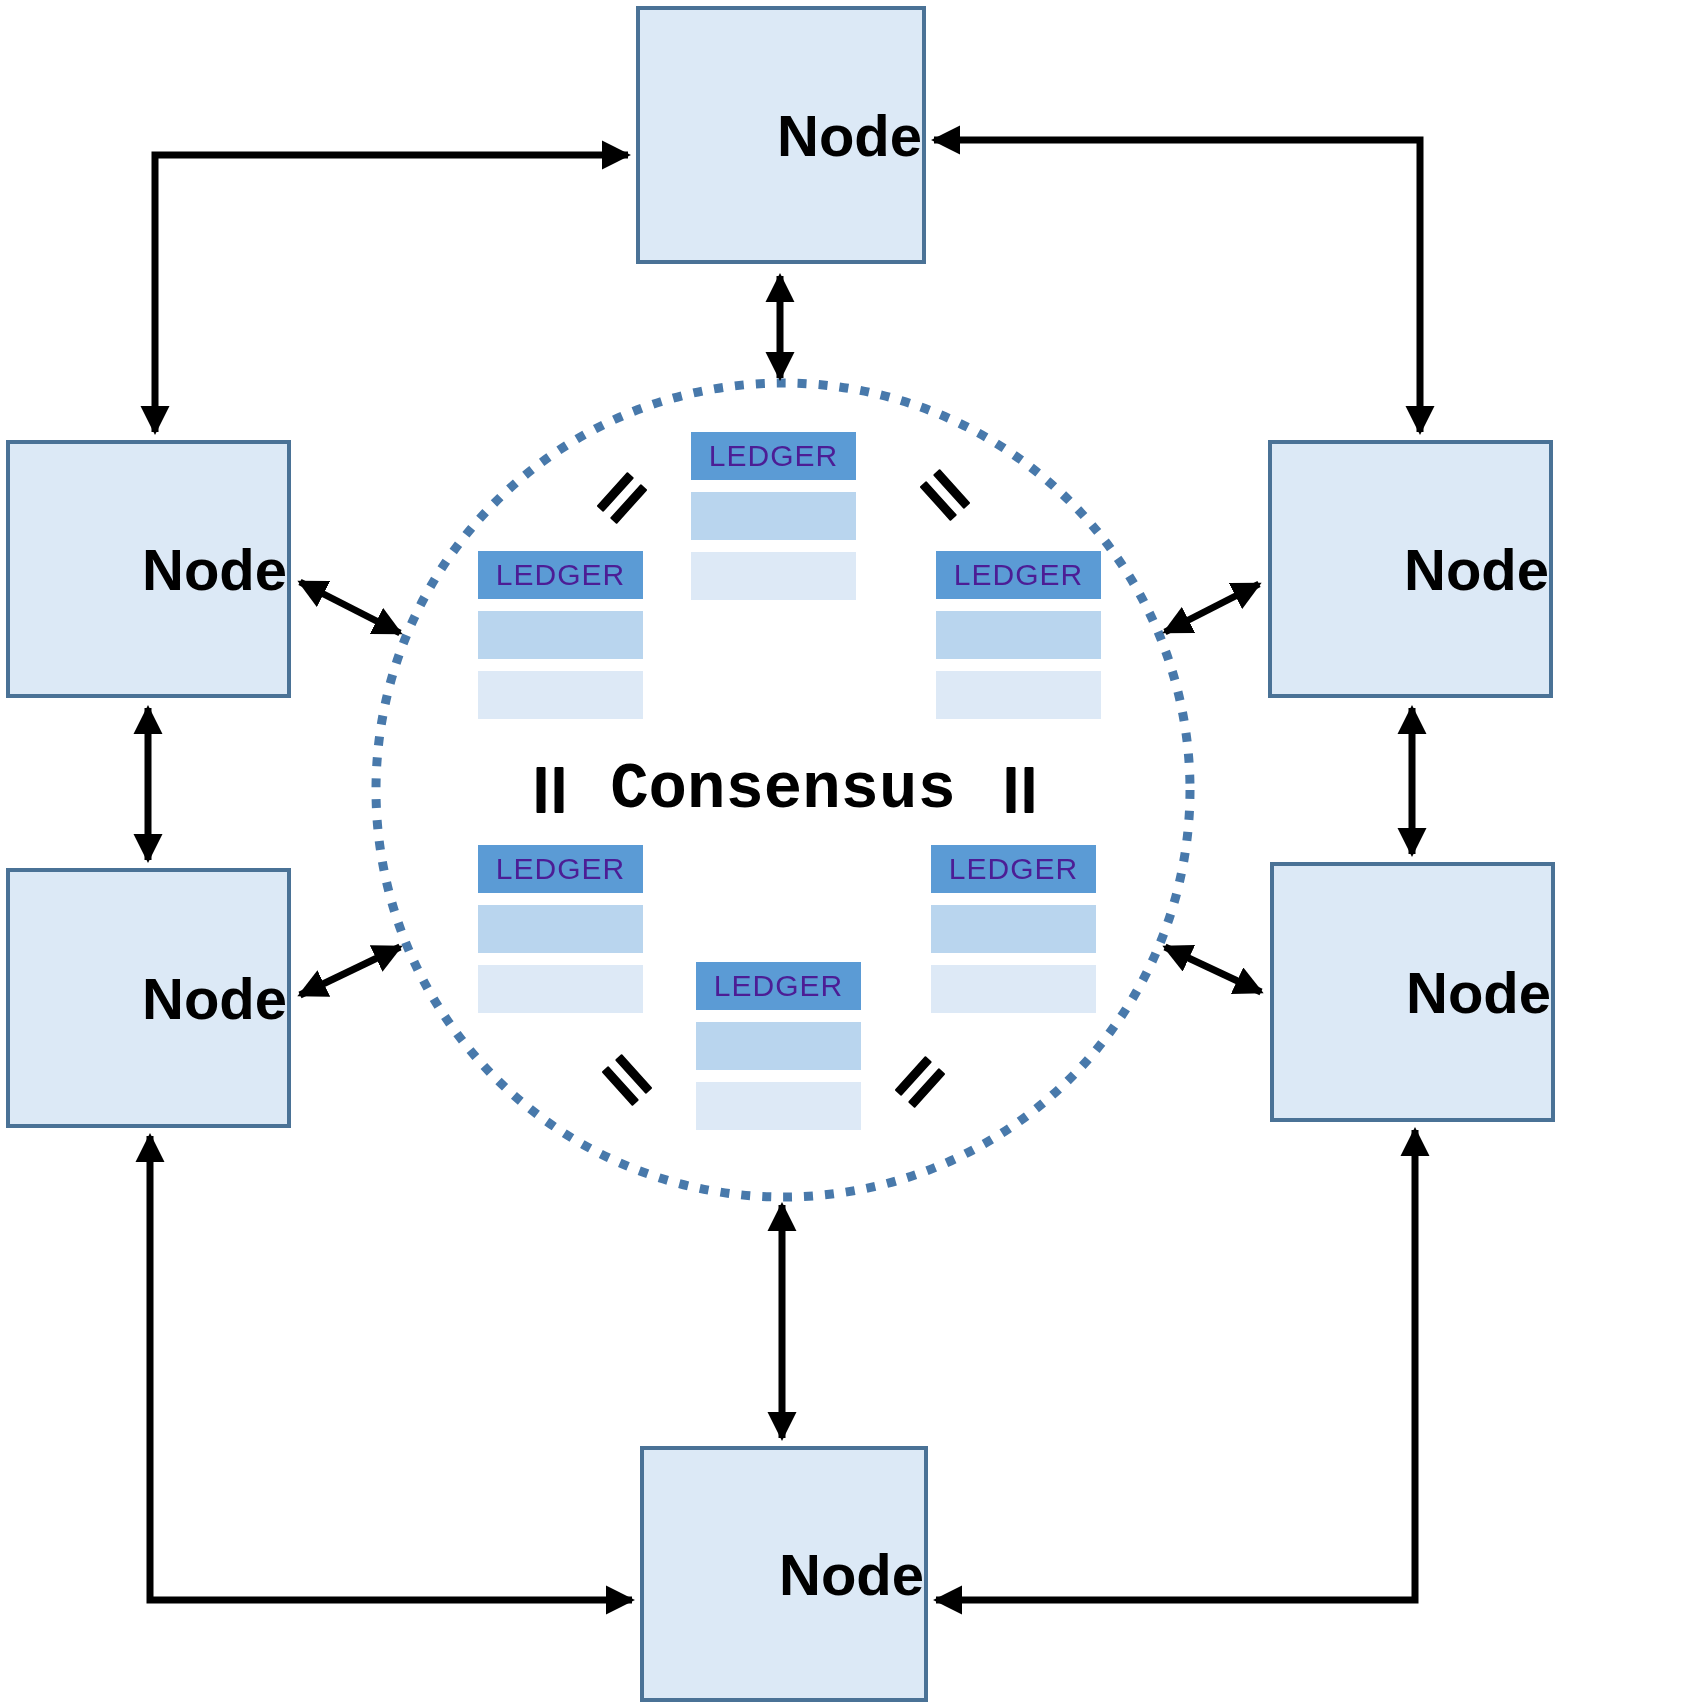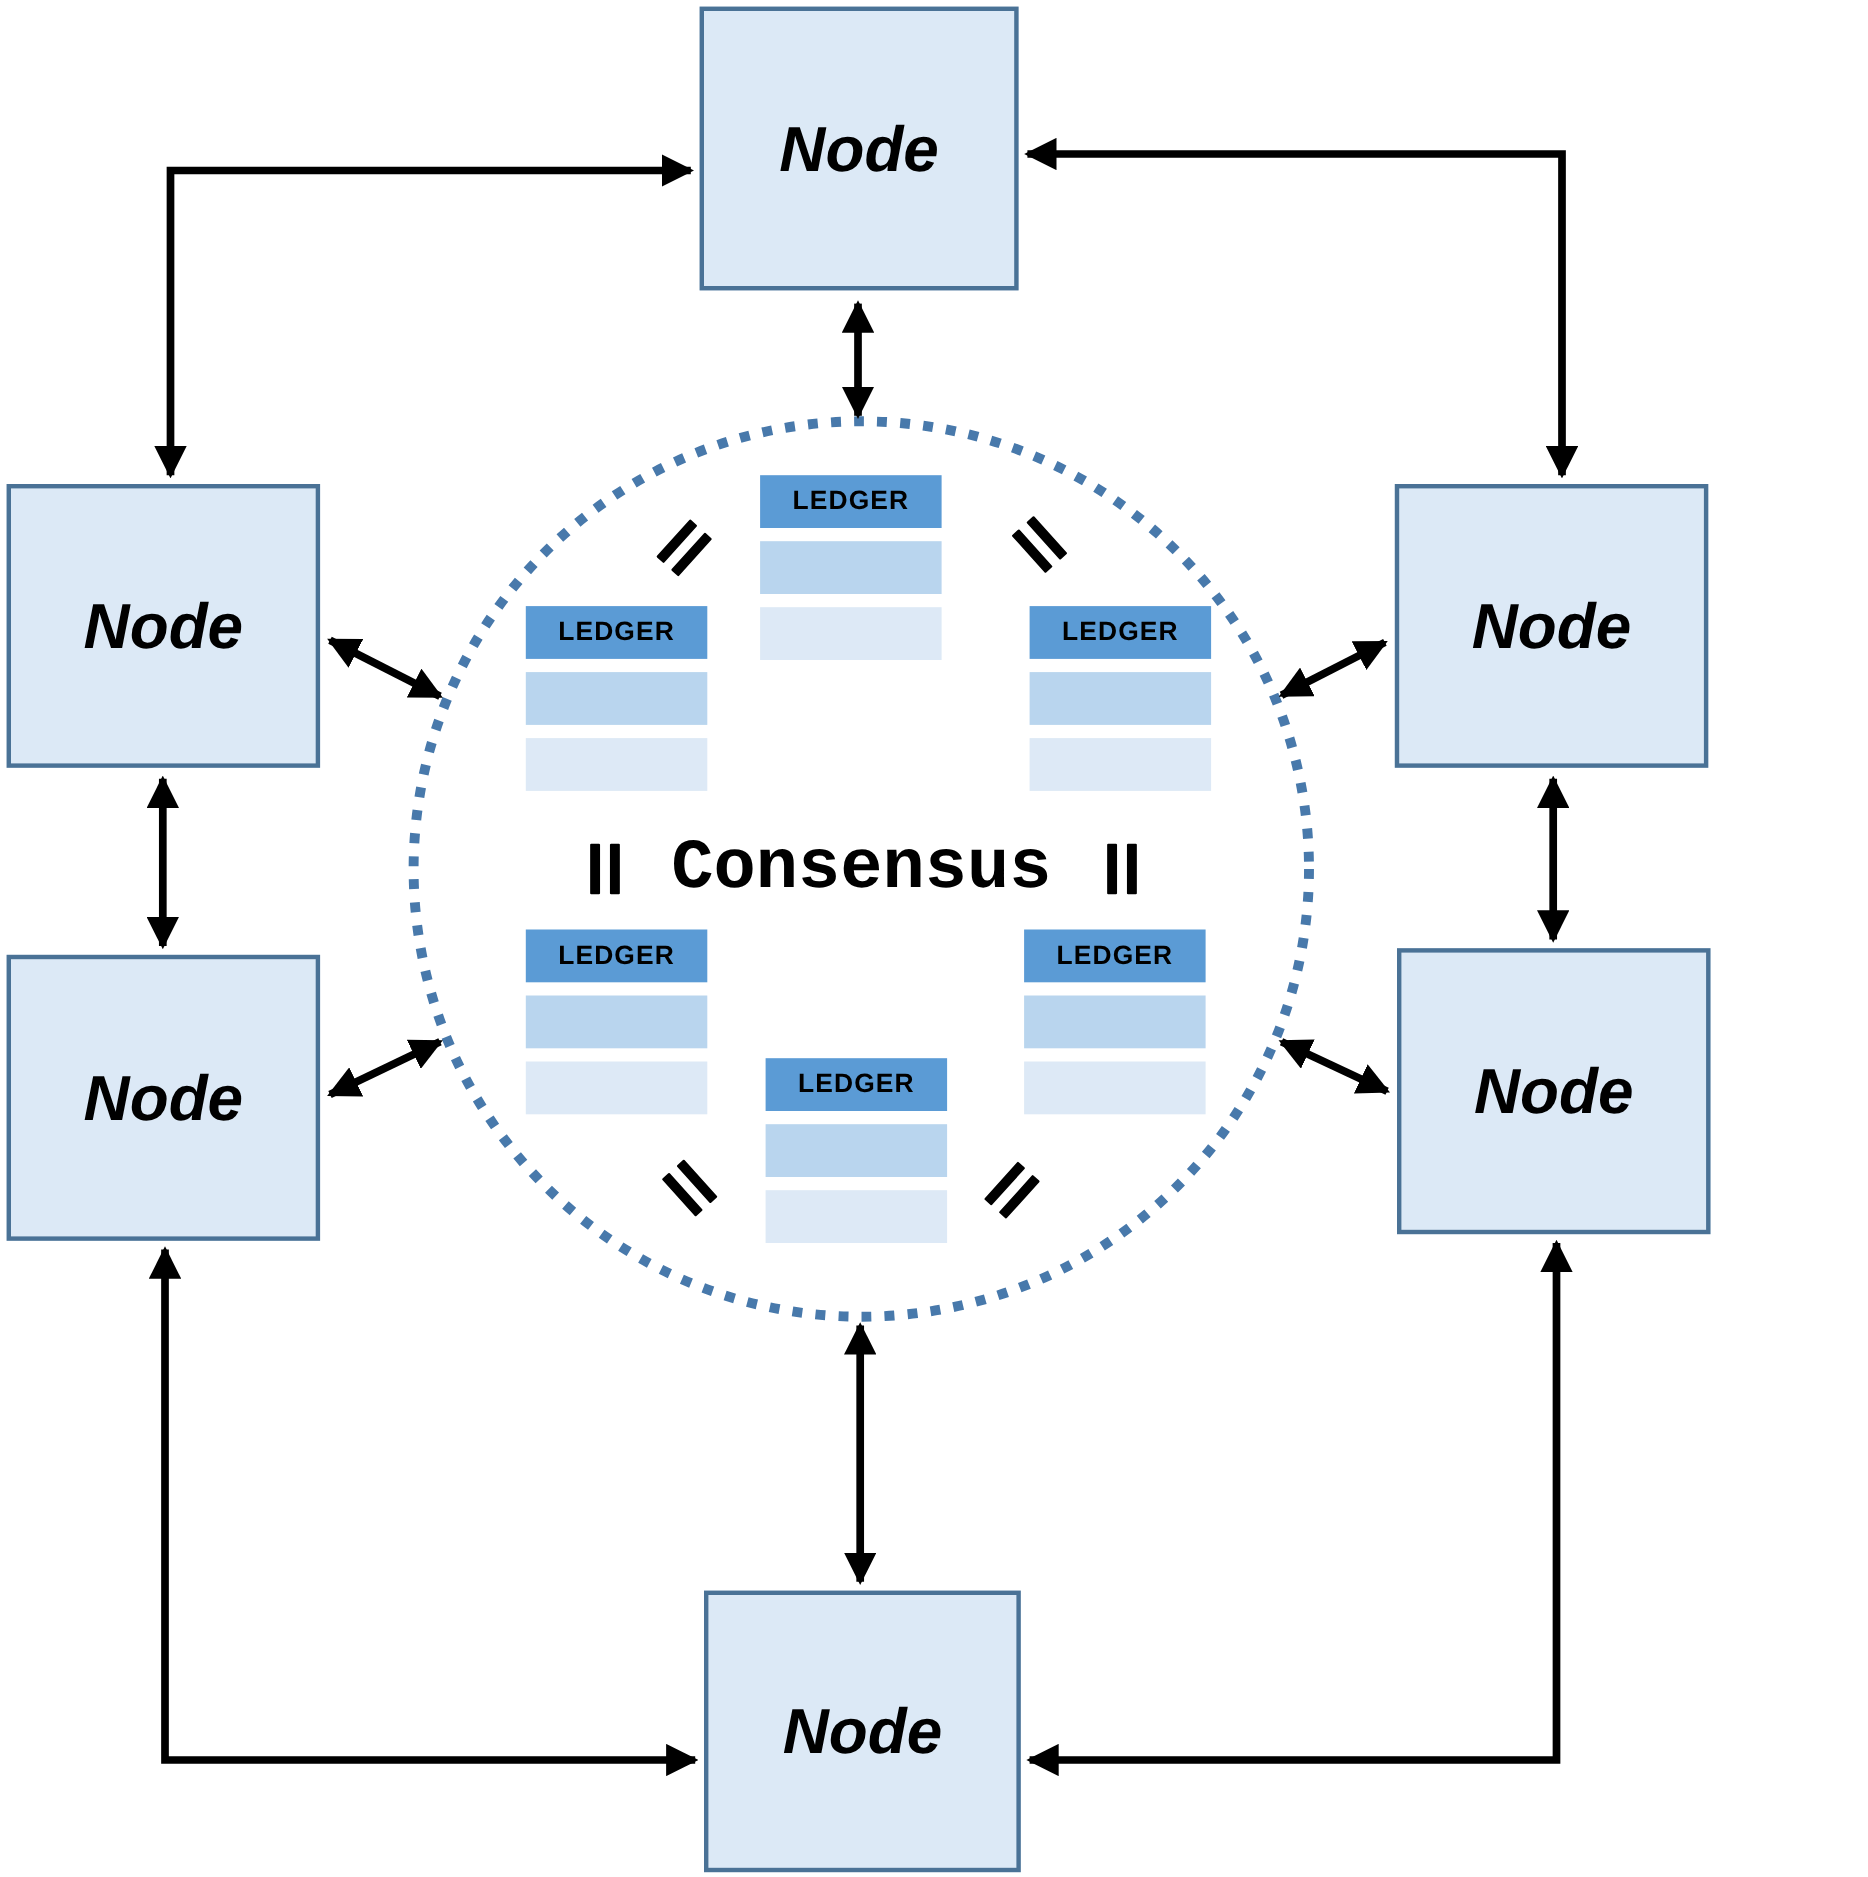--- a/index.html
+++ b/index.html
@@ -16,22 +16,21 @@
     left: 0; top: 0;
     width: 1698px; height: 1706px;
   }
   .node {
     position: absolute;
     background: #dce9f6;
     border: 4px solid #4a7296;
     box-sizing: border-box;
     display: flex;
     align-items: center;
-    justify-content: center;
-    font-style: italic;
+    justify-content: flex-end;
   }
   .node span {
     font-size: 58px;
     font-weight: 700;
     color: #000000;
     letter-spacing: 0px;
   }
   .consensus {
     position: absolute;
     left: 513px; top: 748px;
@@ -44,25 +43,25 @@
     font-family: Liberation Mono, monospace;
   }
   .ledger {
     position: absolute;
     width: 165px;
   }
   .ledger .hdr {
     height: 48px;
     line-height: 48px;
     background: #5b9bd5;
-    color: #000000;
+    color: #4c1d95;
     text-align: center;
-    font-size: 24px;
+    font-size: 30px;
     letter-spacing: 1px;
-    font-weight: 700;
+    font-weight: 400;
   }
   .ledger .row {
     height: 48px;
     margin-top: 12px;
   }
   .ledger .row.r1 { background: #b9d5ee; }
   .ledger .row.r2 { background: #dde9f6; }
   .eq {
     position: absolute;
     width: 46px;

